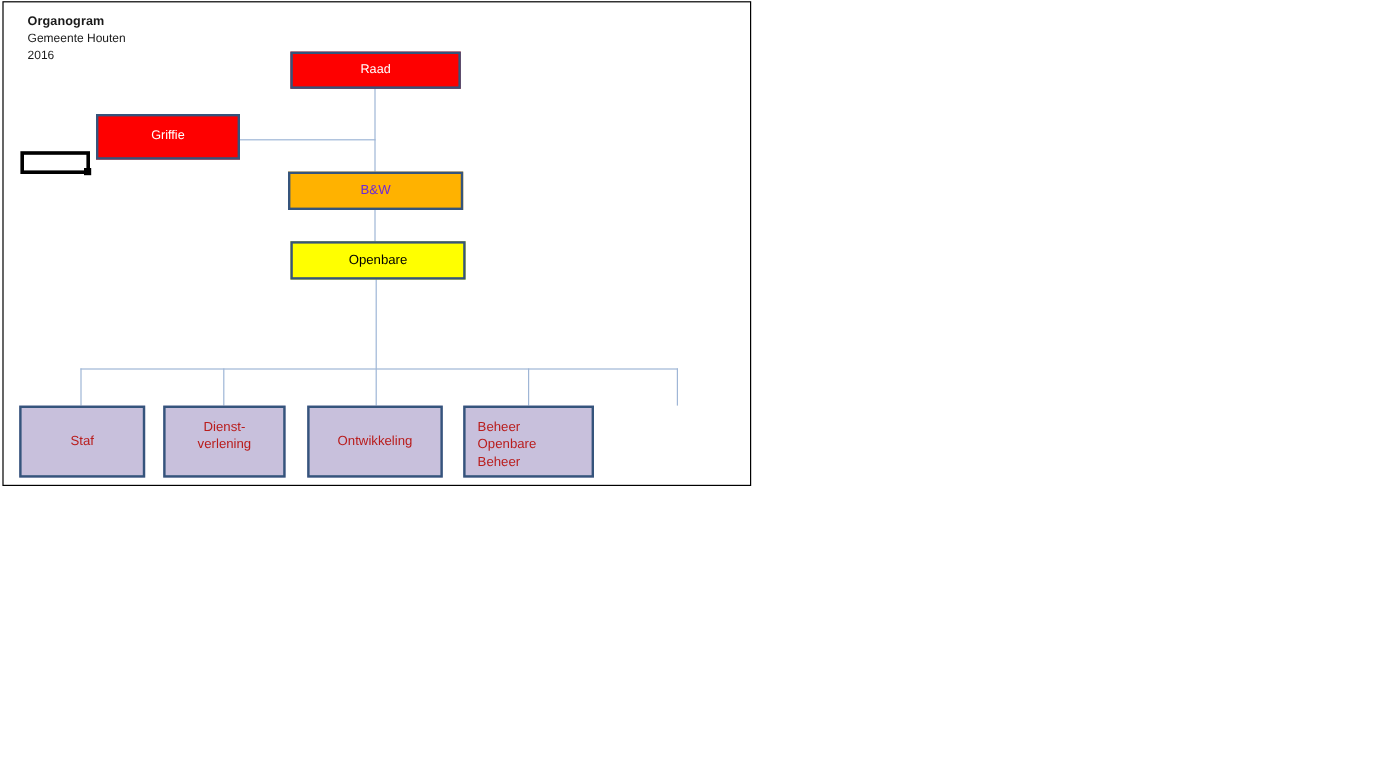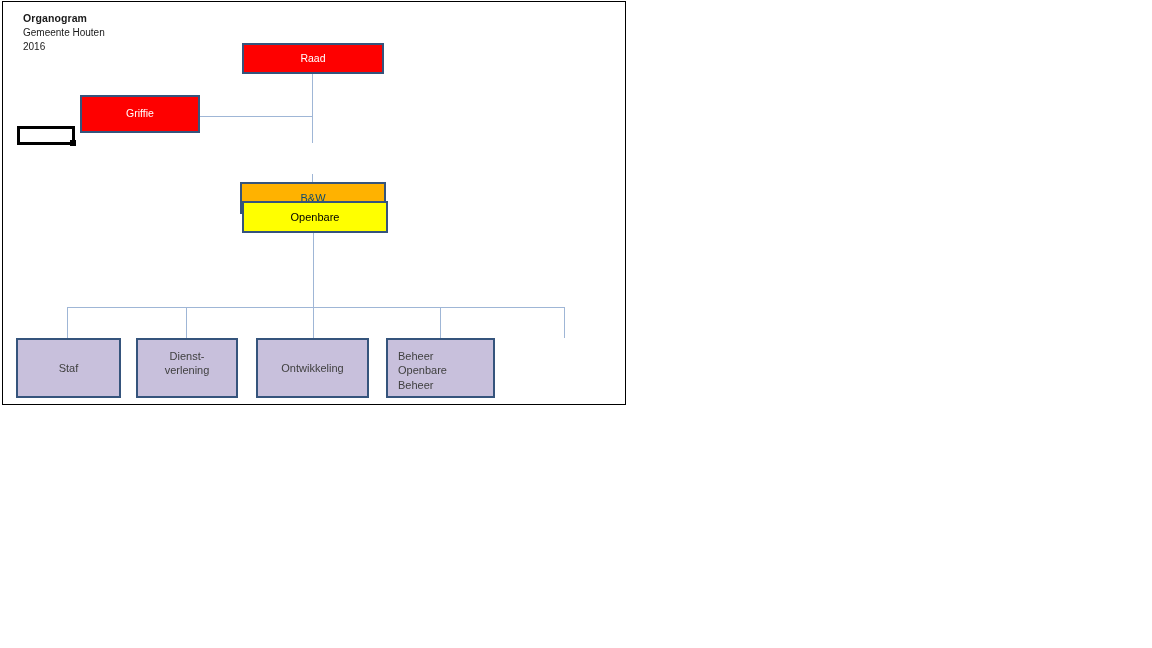--- a/index.html
+++ b/index.html
@@ -91,23 +91,23 @@
 
   .node.left-top {
     align-items: flex-start;
     justify-content: flex-start;
     padding: 9px 0 0 10px;
   }
   .node.left-top .node-label { text-align: left; }
 
   
   .node.red    { background: #FE0000; color: #ffffff; }
-  .node.orange { background: #FFB200; color: #0c4a6e; margin-top: 39px; }
+  .node.orange { background: #FFB200; color: #6d28d9; }
   .node.yellow { background: #FFFF00; color: #000000; }
-  .node.lilac  { background: #C8C0DC; color: #404040; }
+  .node.lilac  { background: #C8C0DC; color: #b91c1c; }
 
   .node-label {
     font-size: 11px;
   }
   .node.red .node-label { font-size: 10.5px; }
 
   
   .empty-textbox {
     position: absolute;
     left: 14px;

